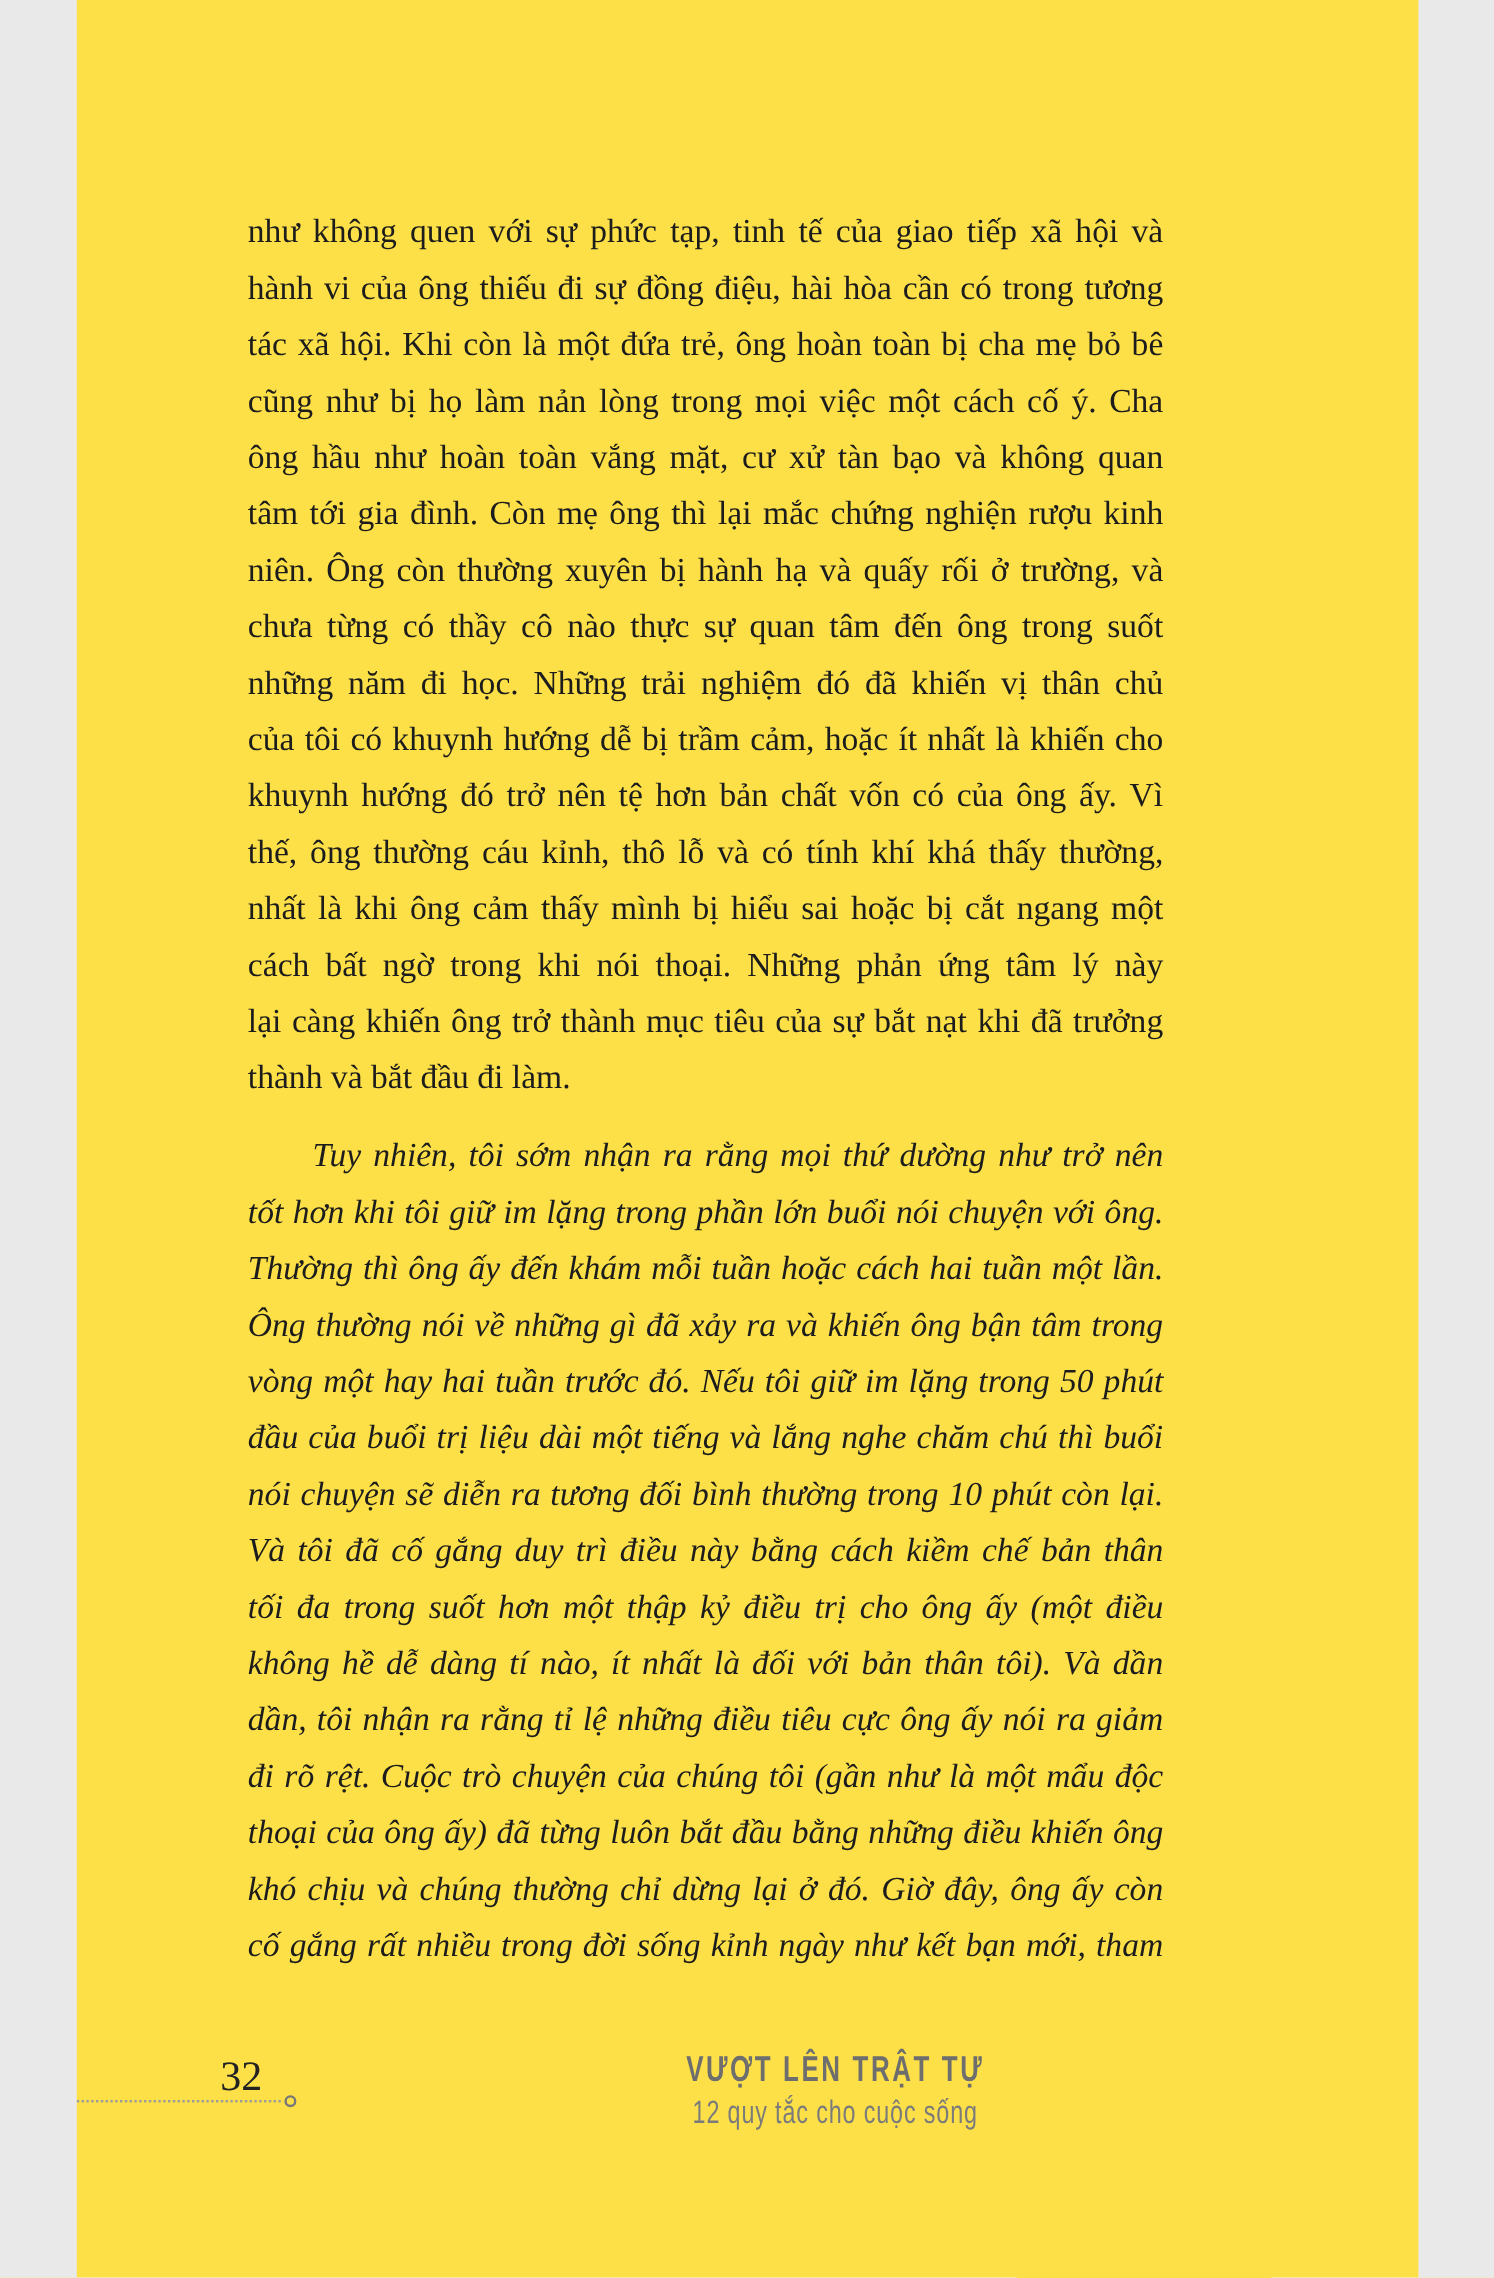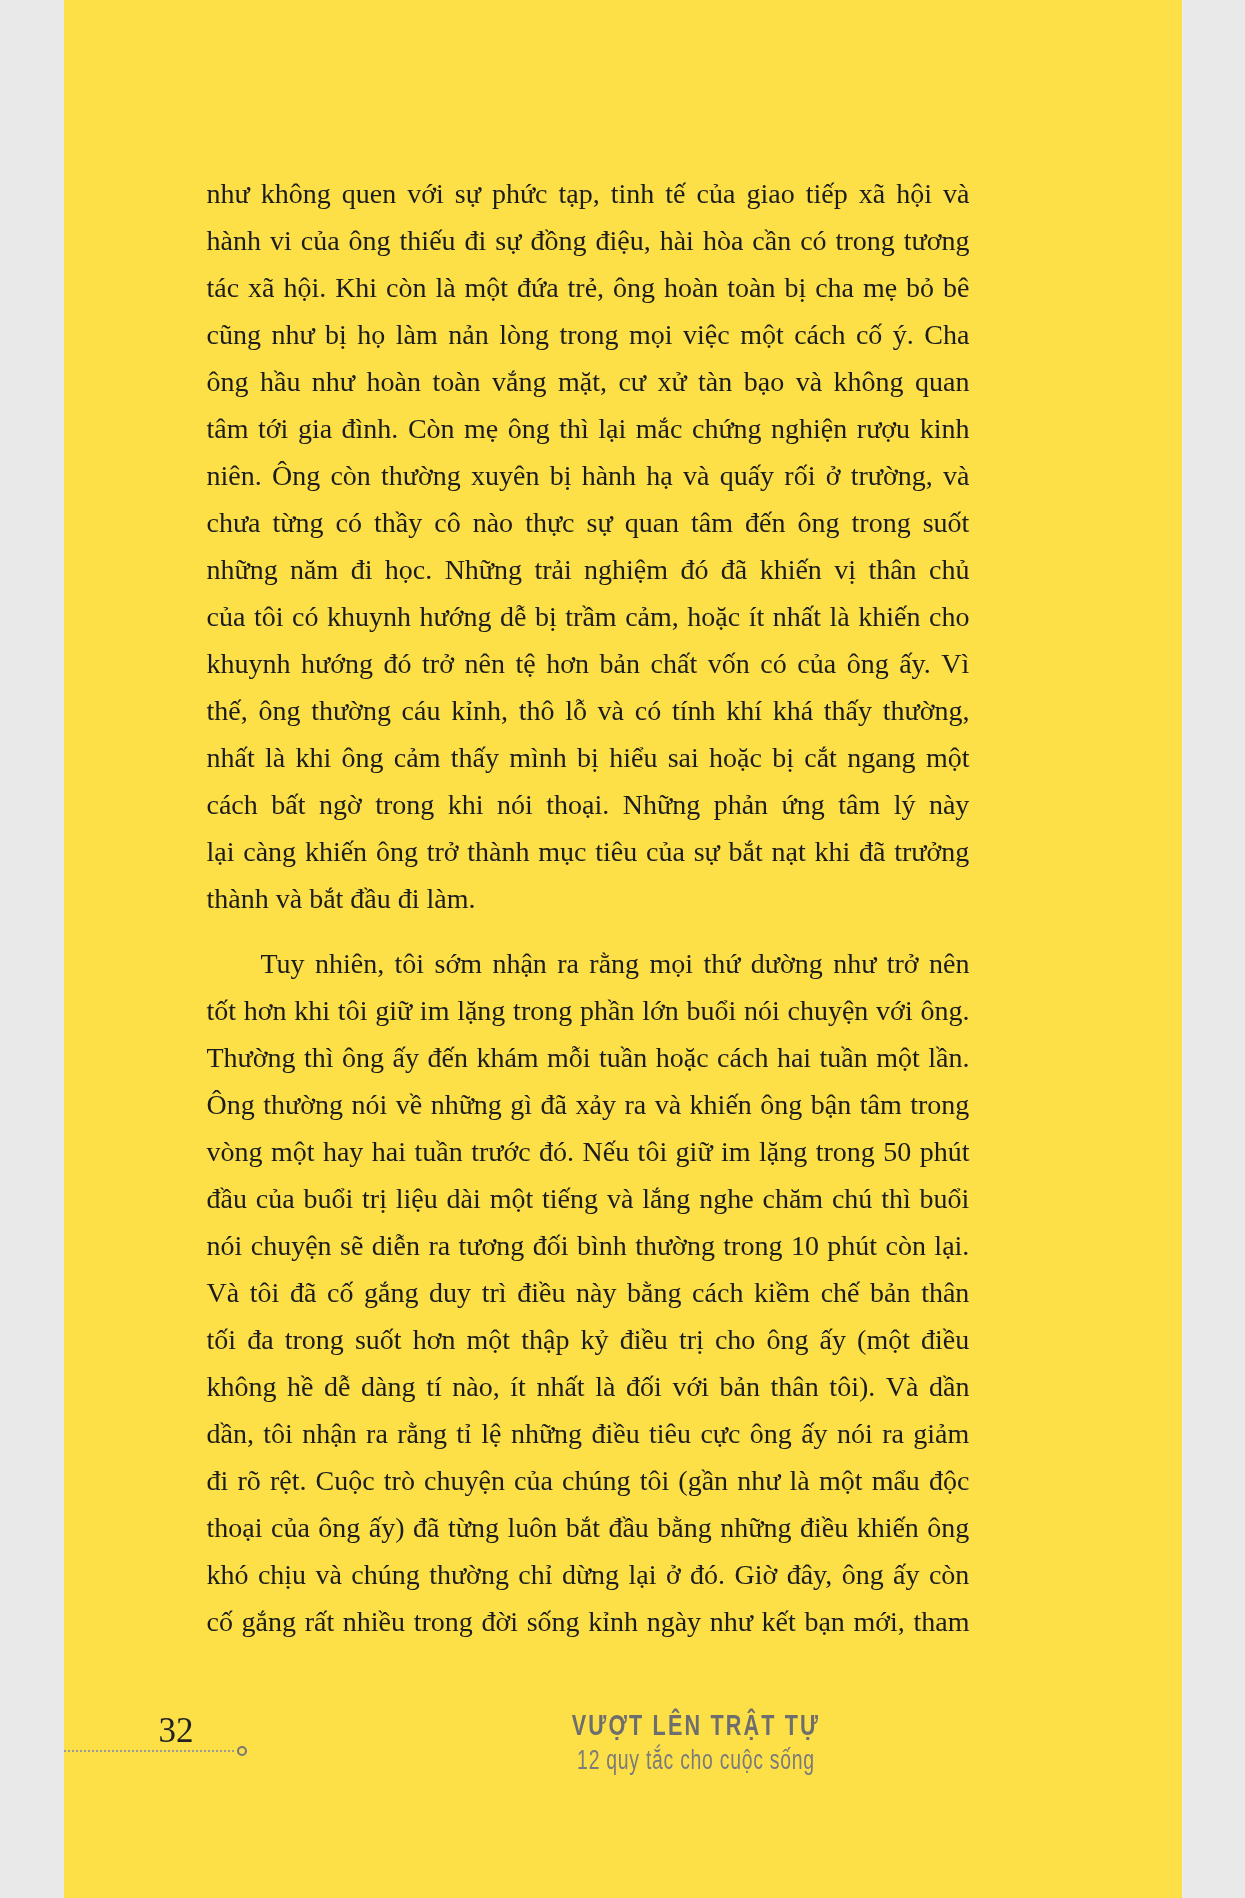--- a/index.html
+++ b/index.html
@@ -15,42 +15,42 @@
   }
 
   
   .text-block {
     position:absolute;
     left:143px; top:170px; width:763px;
     font-size:28px;
     line-height:47px;
   }
   .paragraph { margin:0; }
-  .paragraph + .paragraph { margin-top:18px; }
+  .paragraph + .paragraph { margin-top:18px;font-style:italic; }
 
   
   .line {
     display:flex;
     justify-content:space-between;
     white-space:nowrap;
     height:47px;
     align-items:baseline;
   }
   .line.plain {
     display:block;
     text-align:left;
     font-family:Liberation Serif, serif;
   }
   .indent-first .line:first-child { padding-left:54px; }
 
   
   .pagenum {
     position:absolute;
-    left:95px; top:1711px; width:70px;
-    text-align:left;
+    left:85px; top:1711px; width:70px;
+    text-align:right;
     font-size:35px;
     color:#222222;
   }
   .leader {
     position:absolute;
     left:0; top:1750px; width:170px;
     height:0;
     border-top:2px dotted #9a9a9a;
   }
   .leader-circle {

